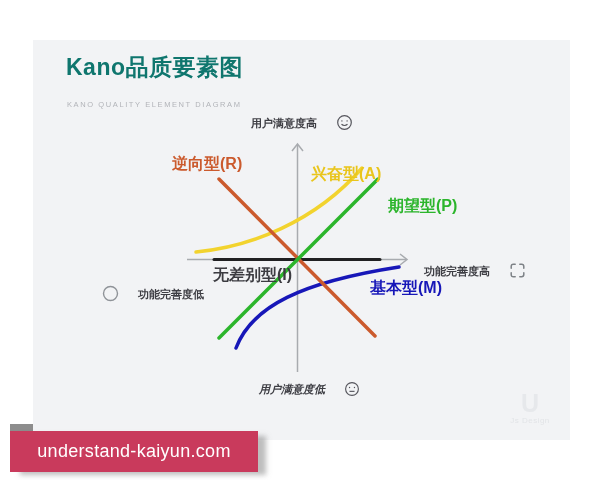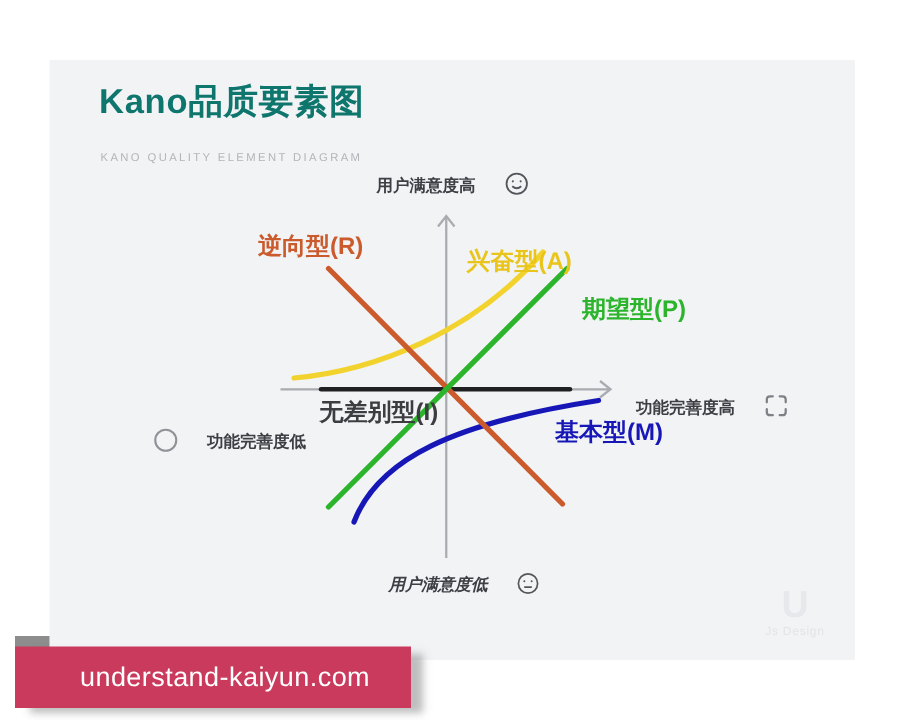--- a/index.html
+++ b/index.html
@@ -11,21 +11,21 @@
   .diagram-svg{position:absolute;left:0;top:0;width:600px;height:480px;pointer-events:none;}
   .axis-label{position:absolute;font-size:11px;font-weight:700;color:#3e3e44;display:flex;align-items:flex-end;gap:19px;white-space:nowrap;}
   .curve-label{position:absolute;font-size:16px;font-weight:600;white-space:nowrap;}
   .icon{display:inline-block;line-height:0;}
   .watermark{position:absolute;left:500px;top:390px;width:60px;text-align:center;color:#e3e5e8;}
   .watermark .wm-logo{font-size:25px;font-weight:800;color:#e6e8eb;line-height:26px;}
   .watermark .wm-label{font-size:8px;color:#e2e4e7;letter-spacing:0.5px;}
   .ribbon-tab{position:absolute;left:10px;top:424px;width:23px;height:12px;background:#8d8d8d;}
   .banner{position:absolute;left:10px;top:431px;width:248px;height:41px;display:flex;align-items:center;justify-content:center;
           color:#ffffff;font-size:18px;font-weight:400;letter-spacing:0.3px;
-          box-shadow:9px 4px 5px -1px rgba(125,125,125,0.5);padding-left:16px;}
+          box-shadow:9px 4px 5px -1px rgba(125,125,125,0.5);}
 </style>
 </head>
 <body>
 
 <div id="canvas">
 
   <div class="card" style="background: rgb(242, 243, 245);"></div>
 
   <div class="title">Kano品质要素图</div>
   <div class="subtitle">KANO QUALITY ELEMENT DIAGRAM</div>

